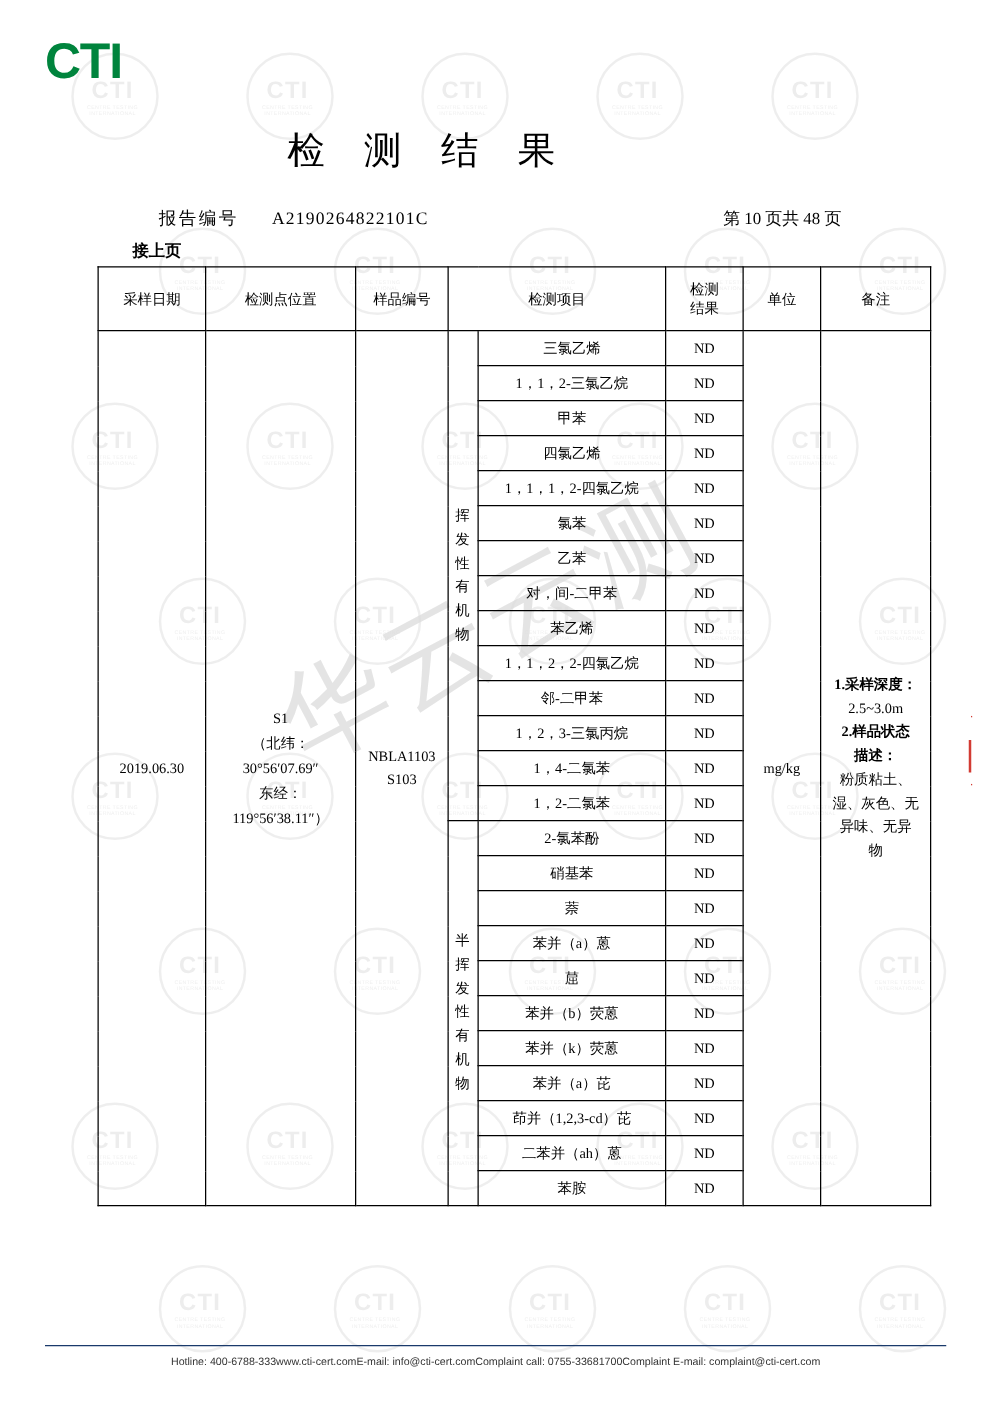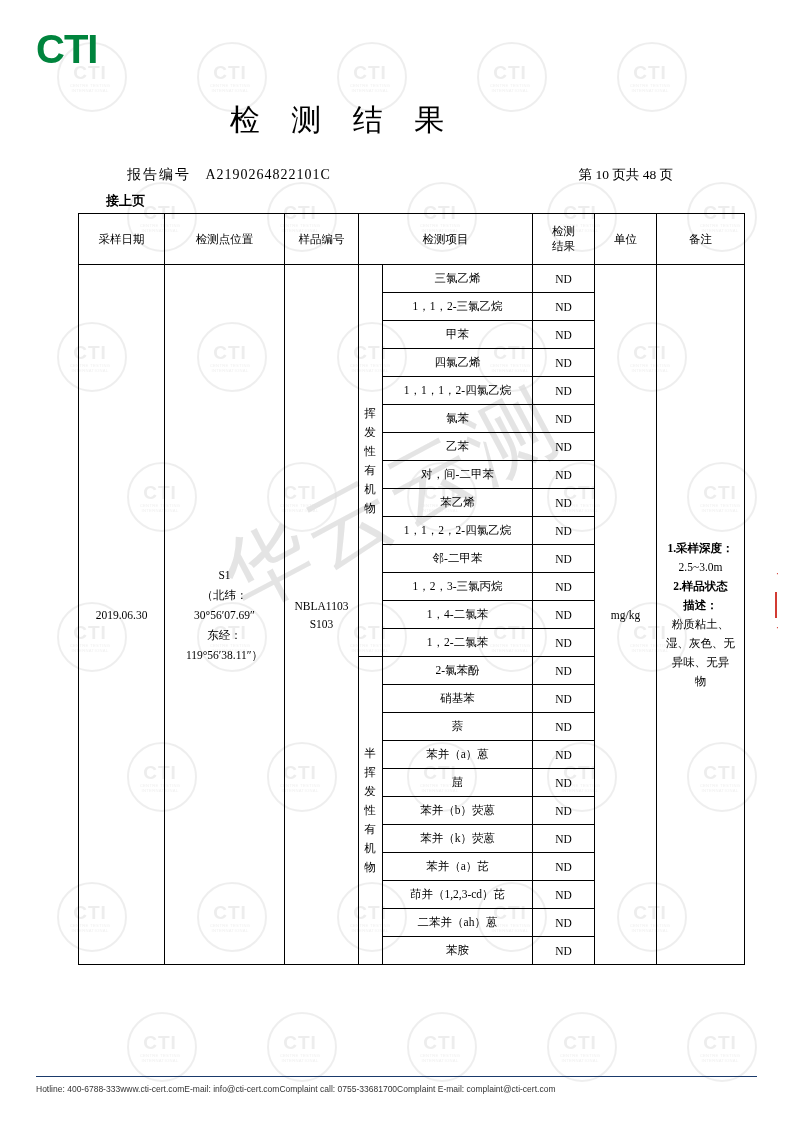--- a/index.html
+++ b/index.html
@@ -125,21 +125,21 @@
 
   .report-no {
     position: absolute;
     left: 127px;
     top: 166px;
     font-size: 14px;
     letter-spacing: 1px;
     z-index: 2;
   }
   .report-no .label { letter-spacing: 2px; }
-  .report-no .value { margin-left: 10px; font-family: "Liberation Serif", serif; }
+  .report-no .value { margin-left: 22px; font-family: "Liberation Serif", serif; }
 
   .page-no {
     position: absolute;
     right: 120px;
     top: 166px;
     font-size: 13.5px;
     z-index: 2;
   }
 
   .cont-label {
@@ -236,21 +236,21 @@
     height: 1px;
     background: #1a3a6b;
     z-index: 2;
   }
   .footer {
     position: absolute;
     left: 36px;
     top: 1084px;
     width: 721px;
     display: flex;
-    justify-content: flex-start;
+    justify-content: center;
     font-family: "Liberation Sans", sans-serif;
     font-size: 8.5px;
     color: #333;
     z-index: 2;
   }
 </style>
 </head>
 <body>
 
 <div class="wm-layer" id="wm-layer">

